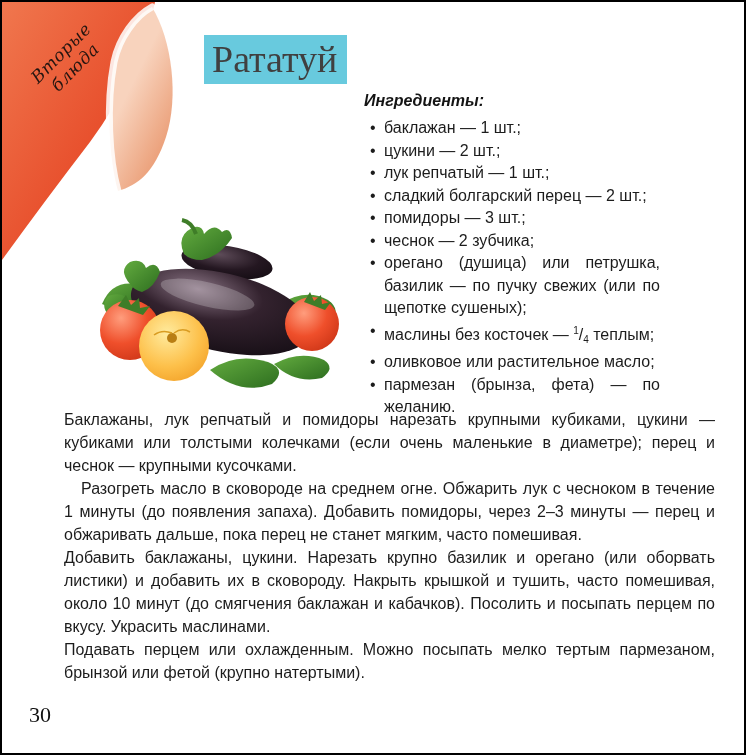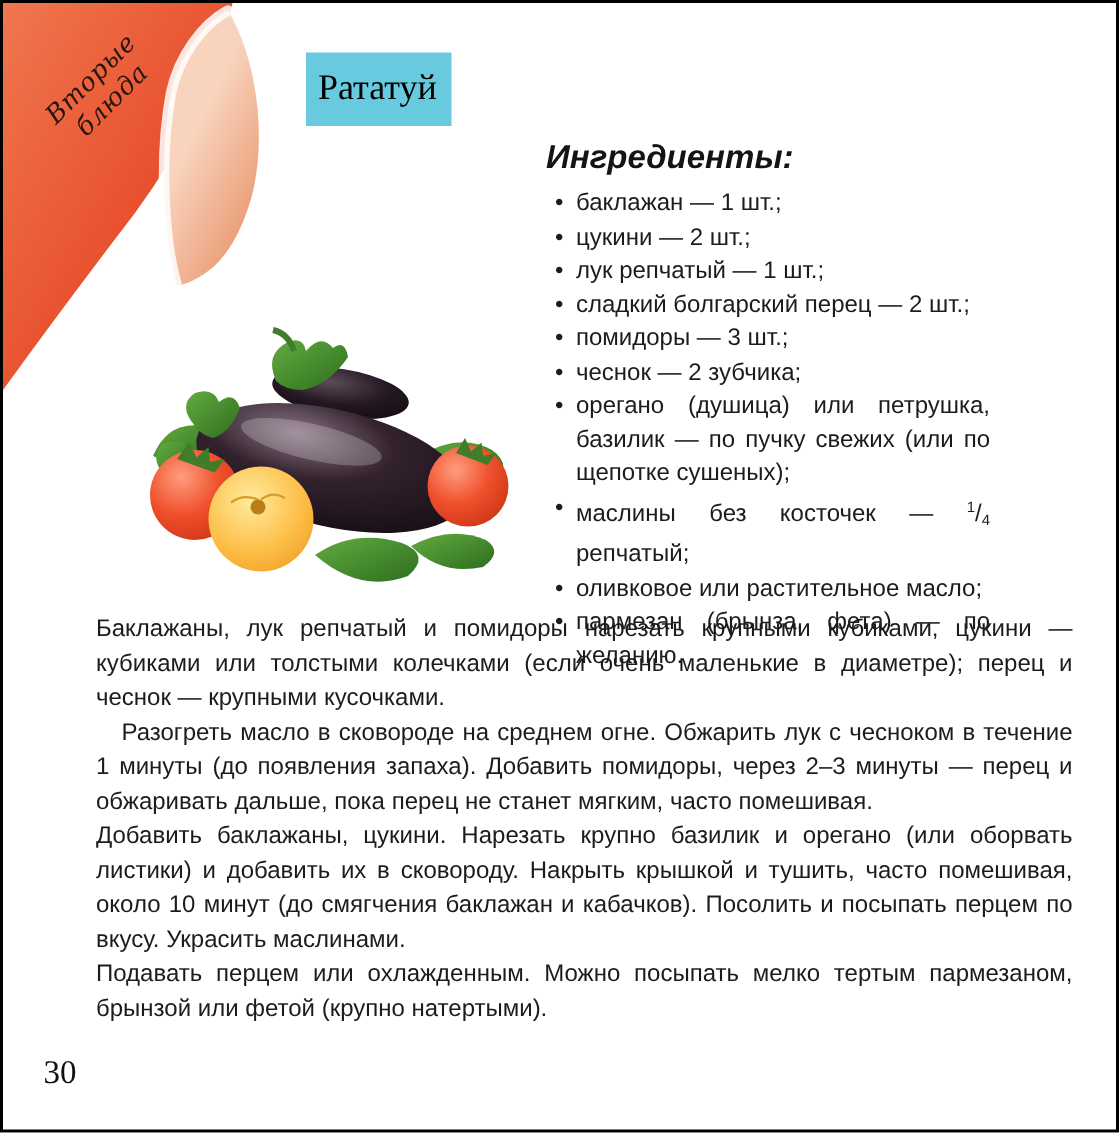--- a/index.html
+++ b/index.html
@@ -14,26 +14,26 @@
     position:absolute;left:2px;top:38px;width:128px;text-align:center;
     transform:rotate(-45deg);
     font-family:"DejaVu Serif",serif;font-style:italic;
     font-size:17px;line-height:20px;color:#241510;letter-spacing:.5px;
   }
   
   .title{
     position:absolute;left:202px;top:33px;
     background:var(--highlight,#68cade);
     font-family:"Liberation Serif",serif;
-    font-size:24px;line-height:46px;padding:1px 10px 2px 8px;color:#000000;
+    font-size:38px;line-height:46px;padding:1px 10px 2px 8px;color:#404040;
   }
   
   .ingredients{position:absolute;left:358px;top:90px;width:372px;}
   .ingredients h2{
-    margin:0 0 7px 4px;font-style:italic;font-weight:bold;font-size:22px;
+    margin:0 0 7px 4px;font-style:italic;font-weight:bold;font-size:16px;
     font-family:"Liberation Sans",sans-serif;color:#141414;
   }
   .ingredients ul{
     margin:0;padding:0;list-style:none;width:300px;
     font-size:16px;line-height:22.5px;text-align:justify;
   }
   .ingredients li{position:relative;padding-left:24px;}
   .ingredients li::before{content:"\2022";position:absolute;left:10px;}
   sup.frac{font-size:10px;vertical-align:6px;}
   sub.frac{font-size:10px;vertical-align:-3px;}
@@ -84,21 +84,21 @@
   <div class="ingredients">
     <h2>Ингредиенты:</h2>
     <ul>
       <li>баклажан — 1 шт.;</li>
       <li>цукини — 2 шт.;</li>
       <li>лук репчатый — 1 шт.;</li>
       <li>сладкий болгарский перец — 2 шт.;</li>
       <li>помидоры — 3 шт.;</li>
       <li>чеснок — 2 зубчика;</li>
       <li>орегано (душица) или петрушка, базилик — по пучку свежих (или по щепотке сушеных);</li>
-      <li><span>маслины без косточек — </span><sup class="frac">1</sup><span>/</span><sub class="frac">4</sub><span> репчатый;</span></li>
+      <li><span>маслины без косточек — </span><sup class="frac">1</sup><span>/</span><sub class="frac">4</sub><span> теплым;</span></li>
       <li>оливковое или растительное масло;</li>
       <li>пармезан (брынза, фета) — по желанию.</li>
     </ul>
   </div>
 
   <svg class="photo" viewBox="0 0 272 202">
     <defs>
       <radialGradient id="eggG" cx="0.35" cy="0.28" r="0.9">
         <stop offset="0" stop-color="#8a7585"></stop>
         <stop offset="0.4" stop-color="#33222e"></stop>

